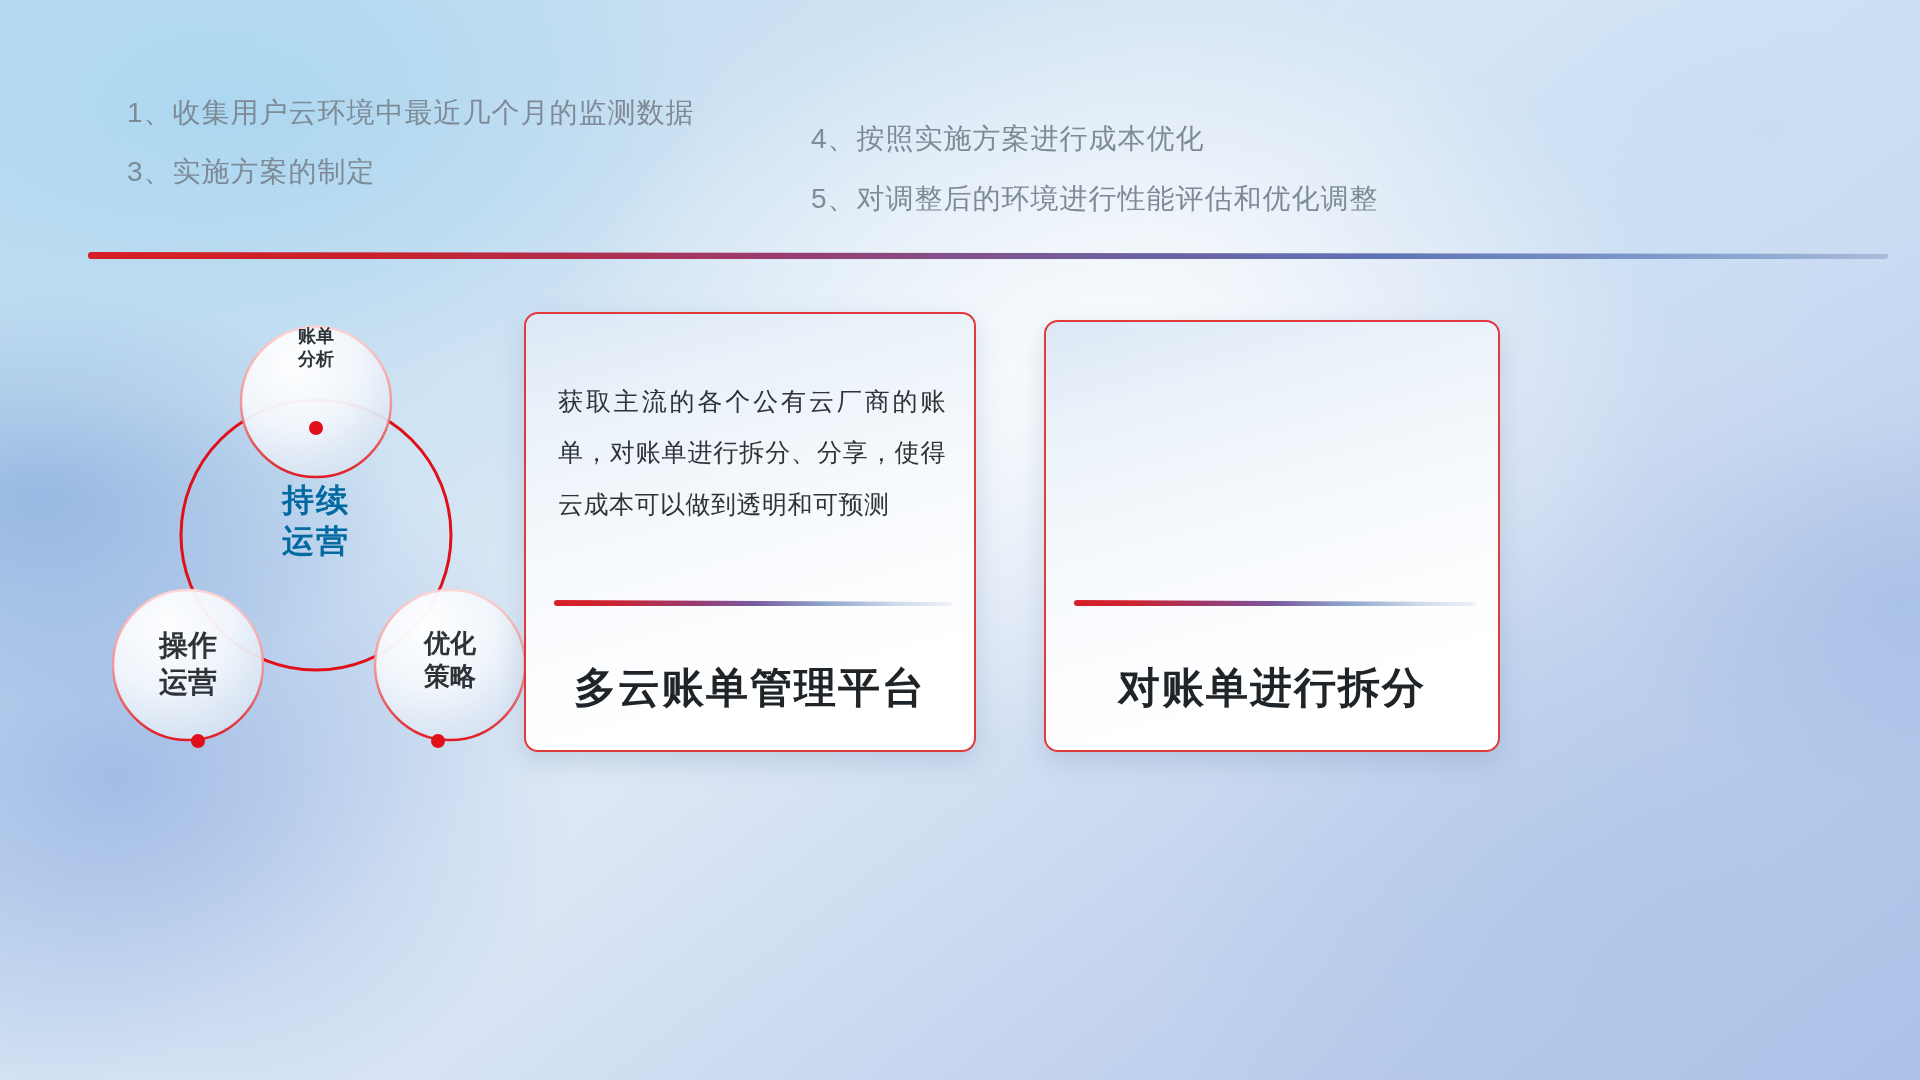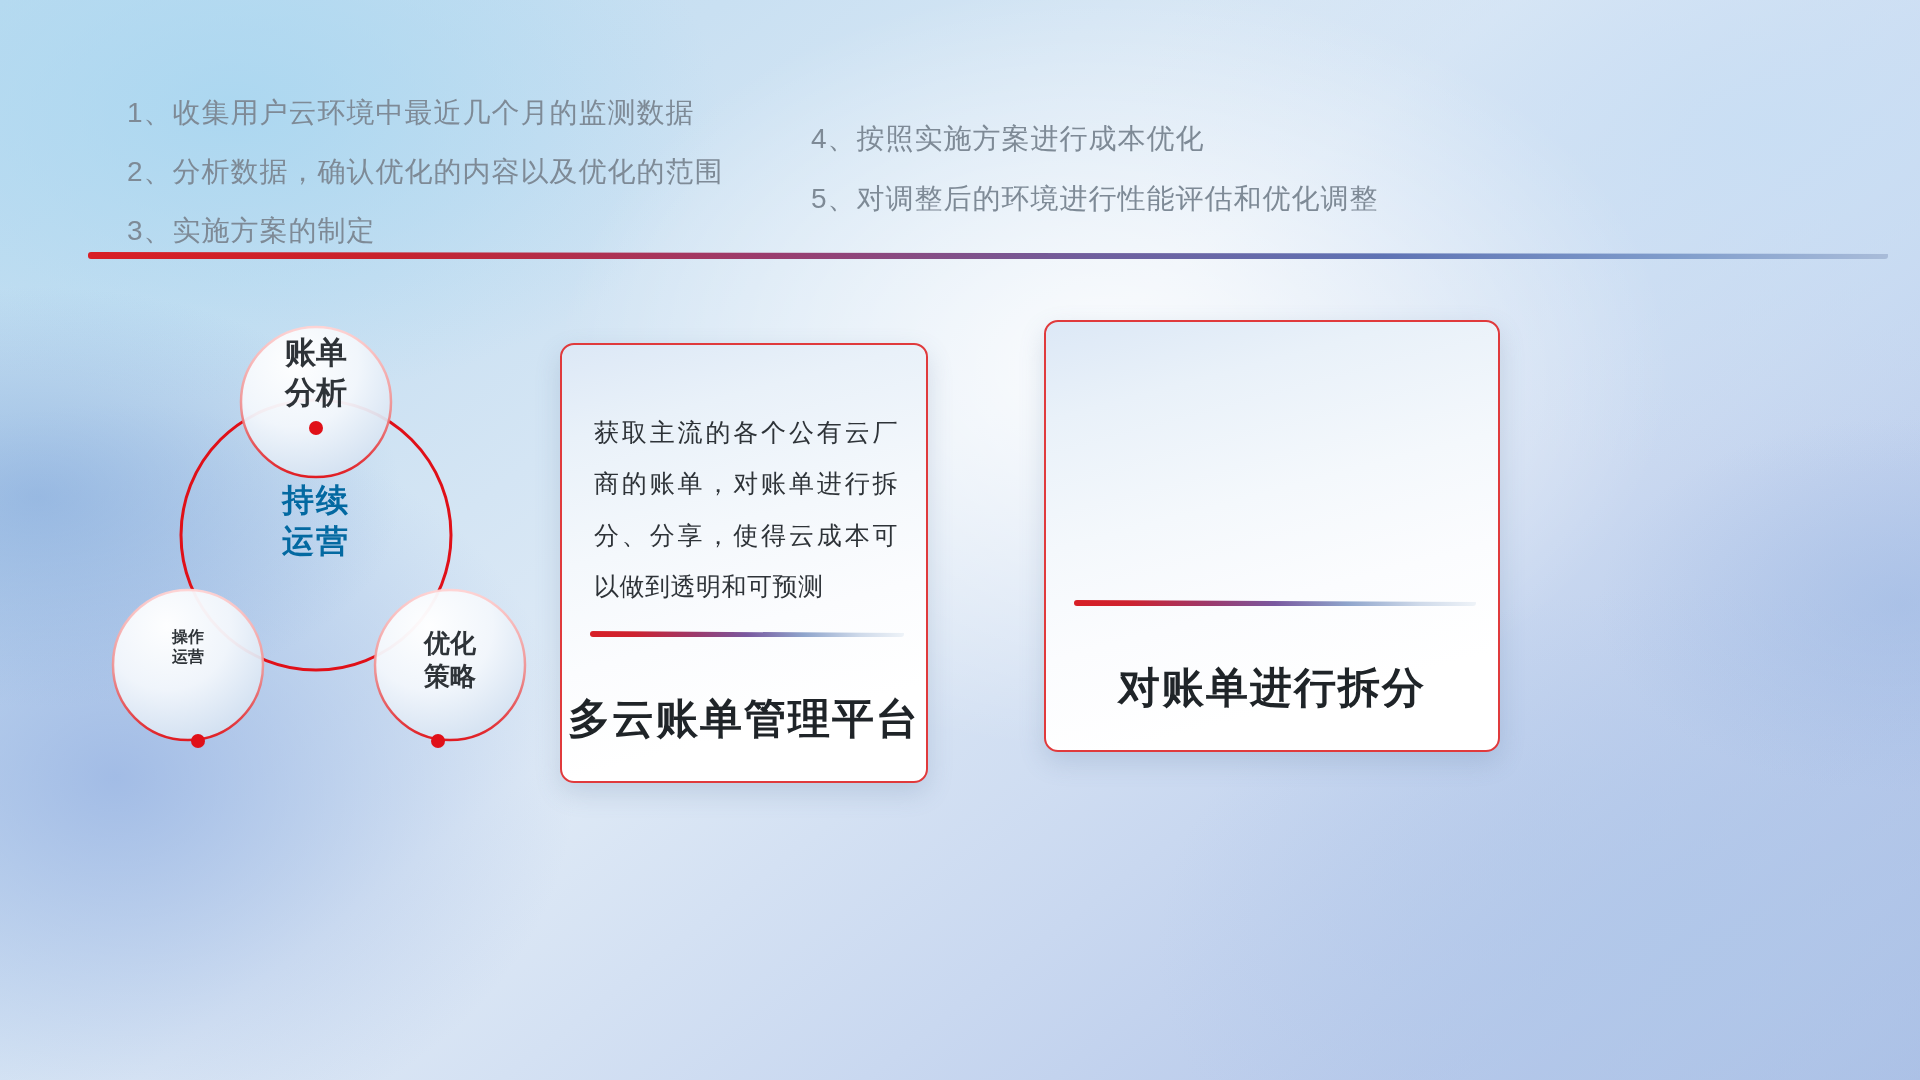--- a/index.html
+++ b/index.html
@@ -50,34 +50,34 @@
     border-radius:3px;
   }
 
   
   #venn { position:absolute; left:60px; top:285px; width:480px; height:480px; z-index:5; }
   #venn svg { position:absolute; inset:0; }
   .venn-label{
     position:absolute; text-align:center; line-height:1.28;
     font-weight:700; color:#2e3338; white-space:nowrap;
   }
-  #label-bill { left:196px; top:50px; width:120px; font-size:31px;font-family:Liberation Mono, monospace; }
-  #label-ops  { left:68px;  top:342px; width:120px; font-size:16px; }
+  #label-bill { left:196px; top:40px; width:120px; font-size:18px; }
+  #label-ops  { left:68px;  top:342px; width:120px; font-size:29px; }
   #label-strat{ left:330px; top:342px; width:120px; font-size:26px; }
   #label-core { left:196px; top:195px; width:120px; font-size:32px; color:#0369a1; letter-spacing:2px; }
 
   
   .card{
     position:absolute; z-index:6; border-radius:14px;
     border:2px solid #e03a3c;
     background:linear-gradient(165deg,#dce8f6 0%,#e9f1f9 18%,#f4f8fc 42%,#fbfcfe 62%,#ffffff 82%,#ffffff 100%);
     box-shadow:0 10px 26px rgba(80,110,150,0.20);
     overflow:hidden;
   }
-  #card-1 { left:560px;  top:312px; width:368px; height:440px;margin-top:31px; }
+  #card-1 { left:524px;  top:312px; width:452px; height:440px; }
   #card-2 { left:1044px; top:320px; width:456px; height:432px; }
 
   .card-body{
     position:absolute; left:32px; right:28px; top:62px;
     font-size:25px; line-height:2.05; color:#2e3338; letter-spacing:0.5px;
     text-align:justify; text-align-last:left;
   }
   .card-rule{
     position:absolute; left:28px; right:22px; height:6px; border-radius:3px;
     background:linear-gradient(90deg,#d81f26 0%,#cd2230 14%,#9b3a6d 34%,#7a59a0 50%,#8fa5cc 68%,#cfdaea 86%,#eef3f8 100%);
@@ -93,21 +93,20 @@
   #card-1 .card-title { top:346px; }
   #card-2 .card-title { top:338px; }
 </style>
 </head>
 <body>
 
 <div id="bg"></div>
 
 <div class="bullets" id="bullets-left">
   <div class="line">1、收集用户云环境中最近几个月的监测数据</div>
-  <div class="line">2、分析数据，确认优化的内容以及优化的范围</div>
   <div class="line">3、实施方案的制定</div>
 </div>
 
 <div class="bullets" id="bullets-right">
   <div class="line">4、按照实施方案进行成本优化</div>
   <div class="line">5、对调整后的环境进行性能评估和优化调整</div>
 </div>
 
 <div id="divider">
   <div class="bar"></div>

